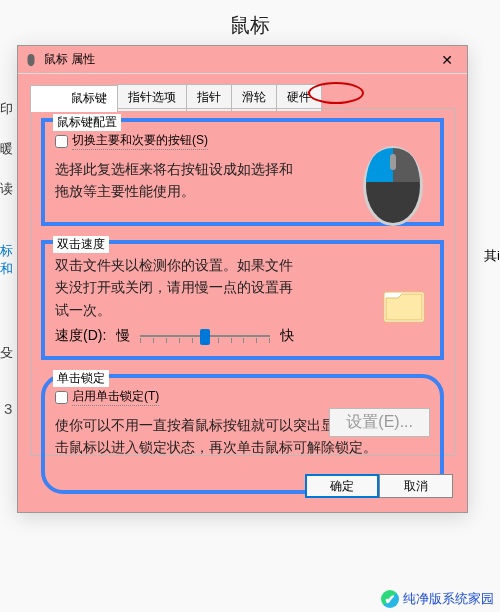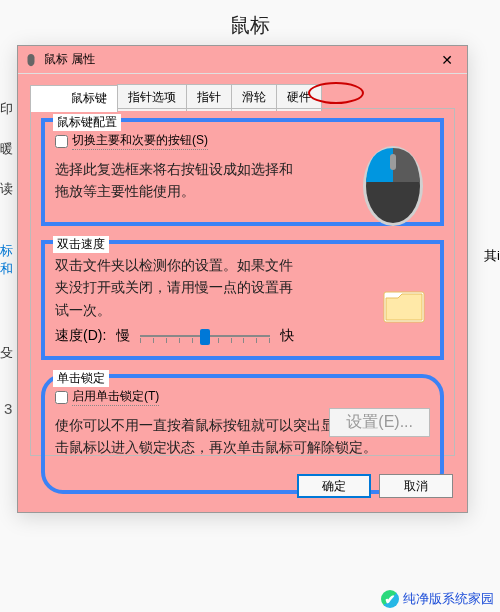--- a/index.html
+++ b/index.html
@@ -31,21 +31,21 @@
 .g2 { height: 120px; }
 .folder-img { position: absolute; right: 14px; top: 42px; }
 .speed-row { position: absolute; left: 10px; bottom: 10px; display: flex; align-items: center; gap: 10px; font-size: 14px; justify-content: flex-end; }
 .slider { width: 130px; height: 20px; position: relative; }
 .slider-track { position: absolute; top: 9px; left: 0; right: 0; height: 2px; background: #888; }
 .slider-ticks { position: absolute; top: 12px; left: 0; right: 0; display: flex; justify-content: space-between; }
 .slider-ticks span { width: 1px; height: 5px; background: #888; }
 .slider-thumb { position: absolute; top: 3px; left: 50%; width: 10px; height: 16px; background: #0078d7; border-radius: 2px; transform: translateX(-50%); }
 .g3 { height: 120px; border-radius: 22px; }
 .btn-setting { position: absolute; right: 10px; top: 30px; padding: 3px 16px; border: 1px solid #bbb; background: #f4f4f4; color: #999; font-size: 16px; }
-.dlg-buttons { position: absolute; right: 14px; bottom: 14px; display: flex; gap: 8px; }
+.dlg-buttons { position: absolute; right: 14px; bottom: 14px; display: flex; }
 .dlg-buttons button { width: 74px; height: 24px; border: 1px solid #888; background: #f8f8f8; font-size: 12px; font-family: inherit; cursor: pointer; }
 .dlg-buttons .ok { border-color: #0078d7; box-shadow: 0 0 0 1px #0078d7 inset; }
 .watermark { position: absolute; right: 6px; bottom: 4px; display: flex; align-items: center; gap: 4px; }
 .wm-circle { width: 18px; height: 18px; border-radius: 50%; background: linear-gradient(135deg,#2bd97c 50%,#26b7e5 50%); display: flex; align-items: center; justify-content: center; color: #fff; font-size: 13px; font-weight: bold; }
 .wm-txt { font-size: 13px; color: #1d4ed8; font-weight: 500; }
 </style>
 </head>
 <body>
 
 <div class="bg-title">鼠标</div>

